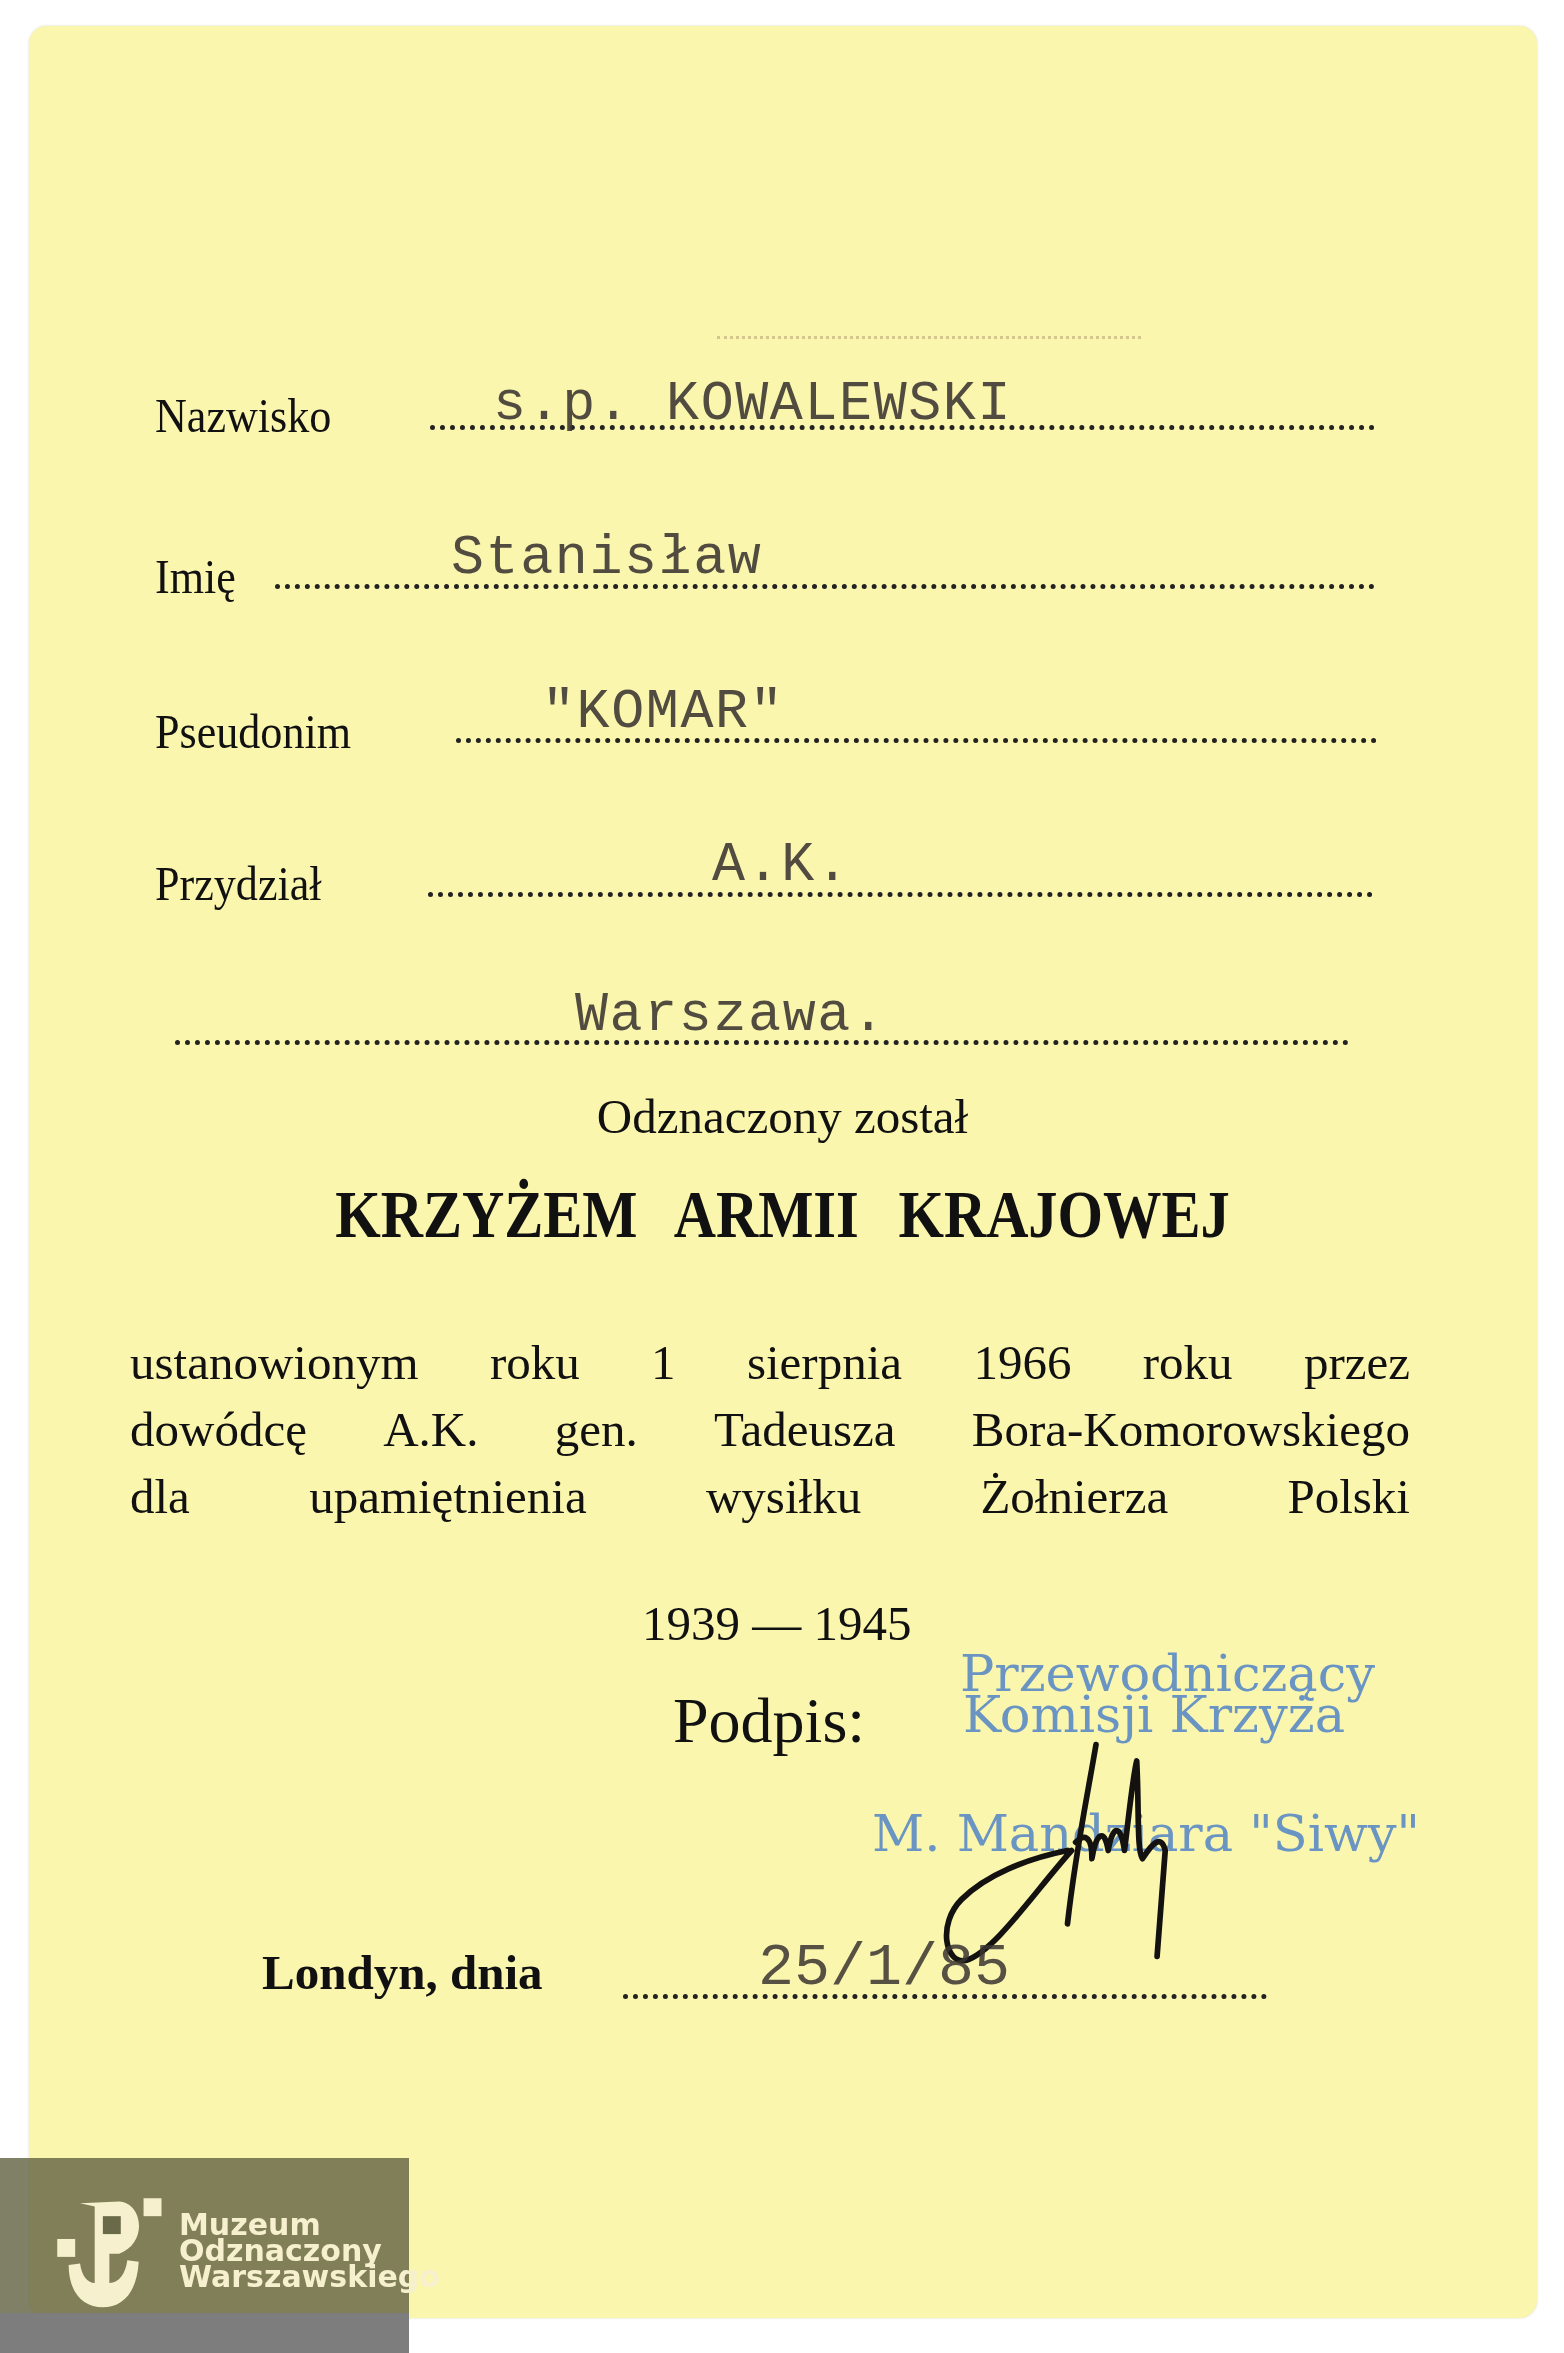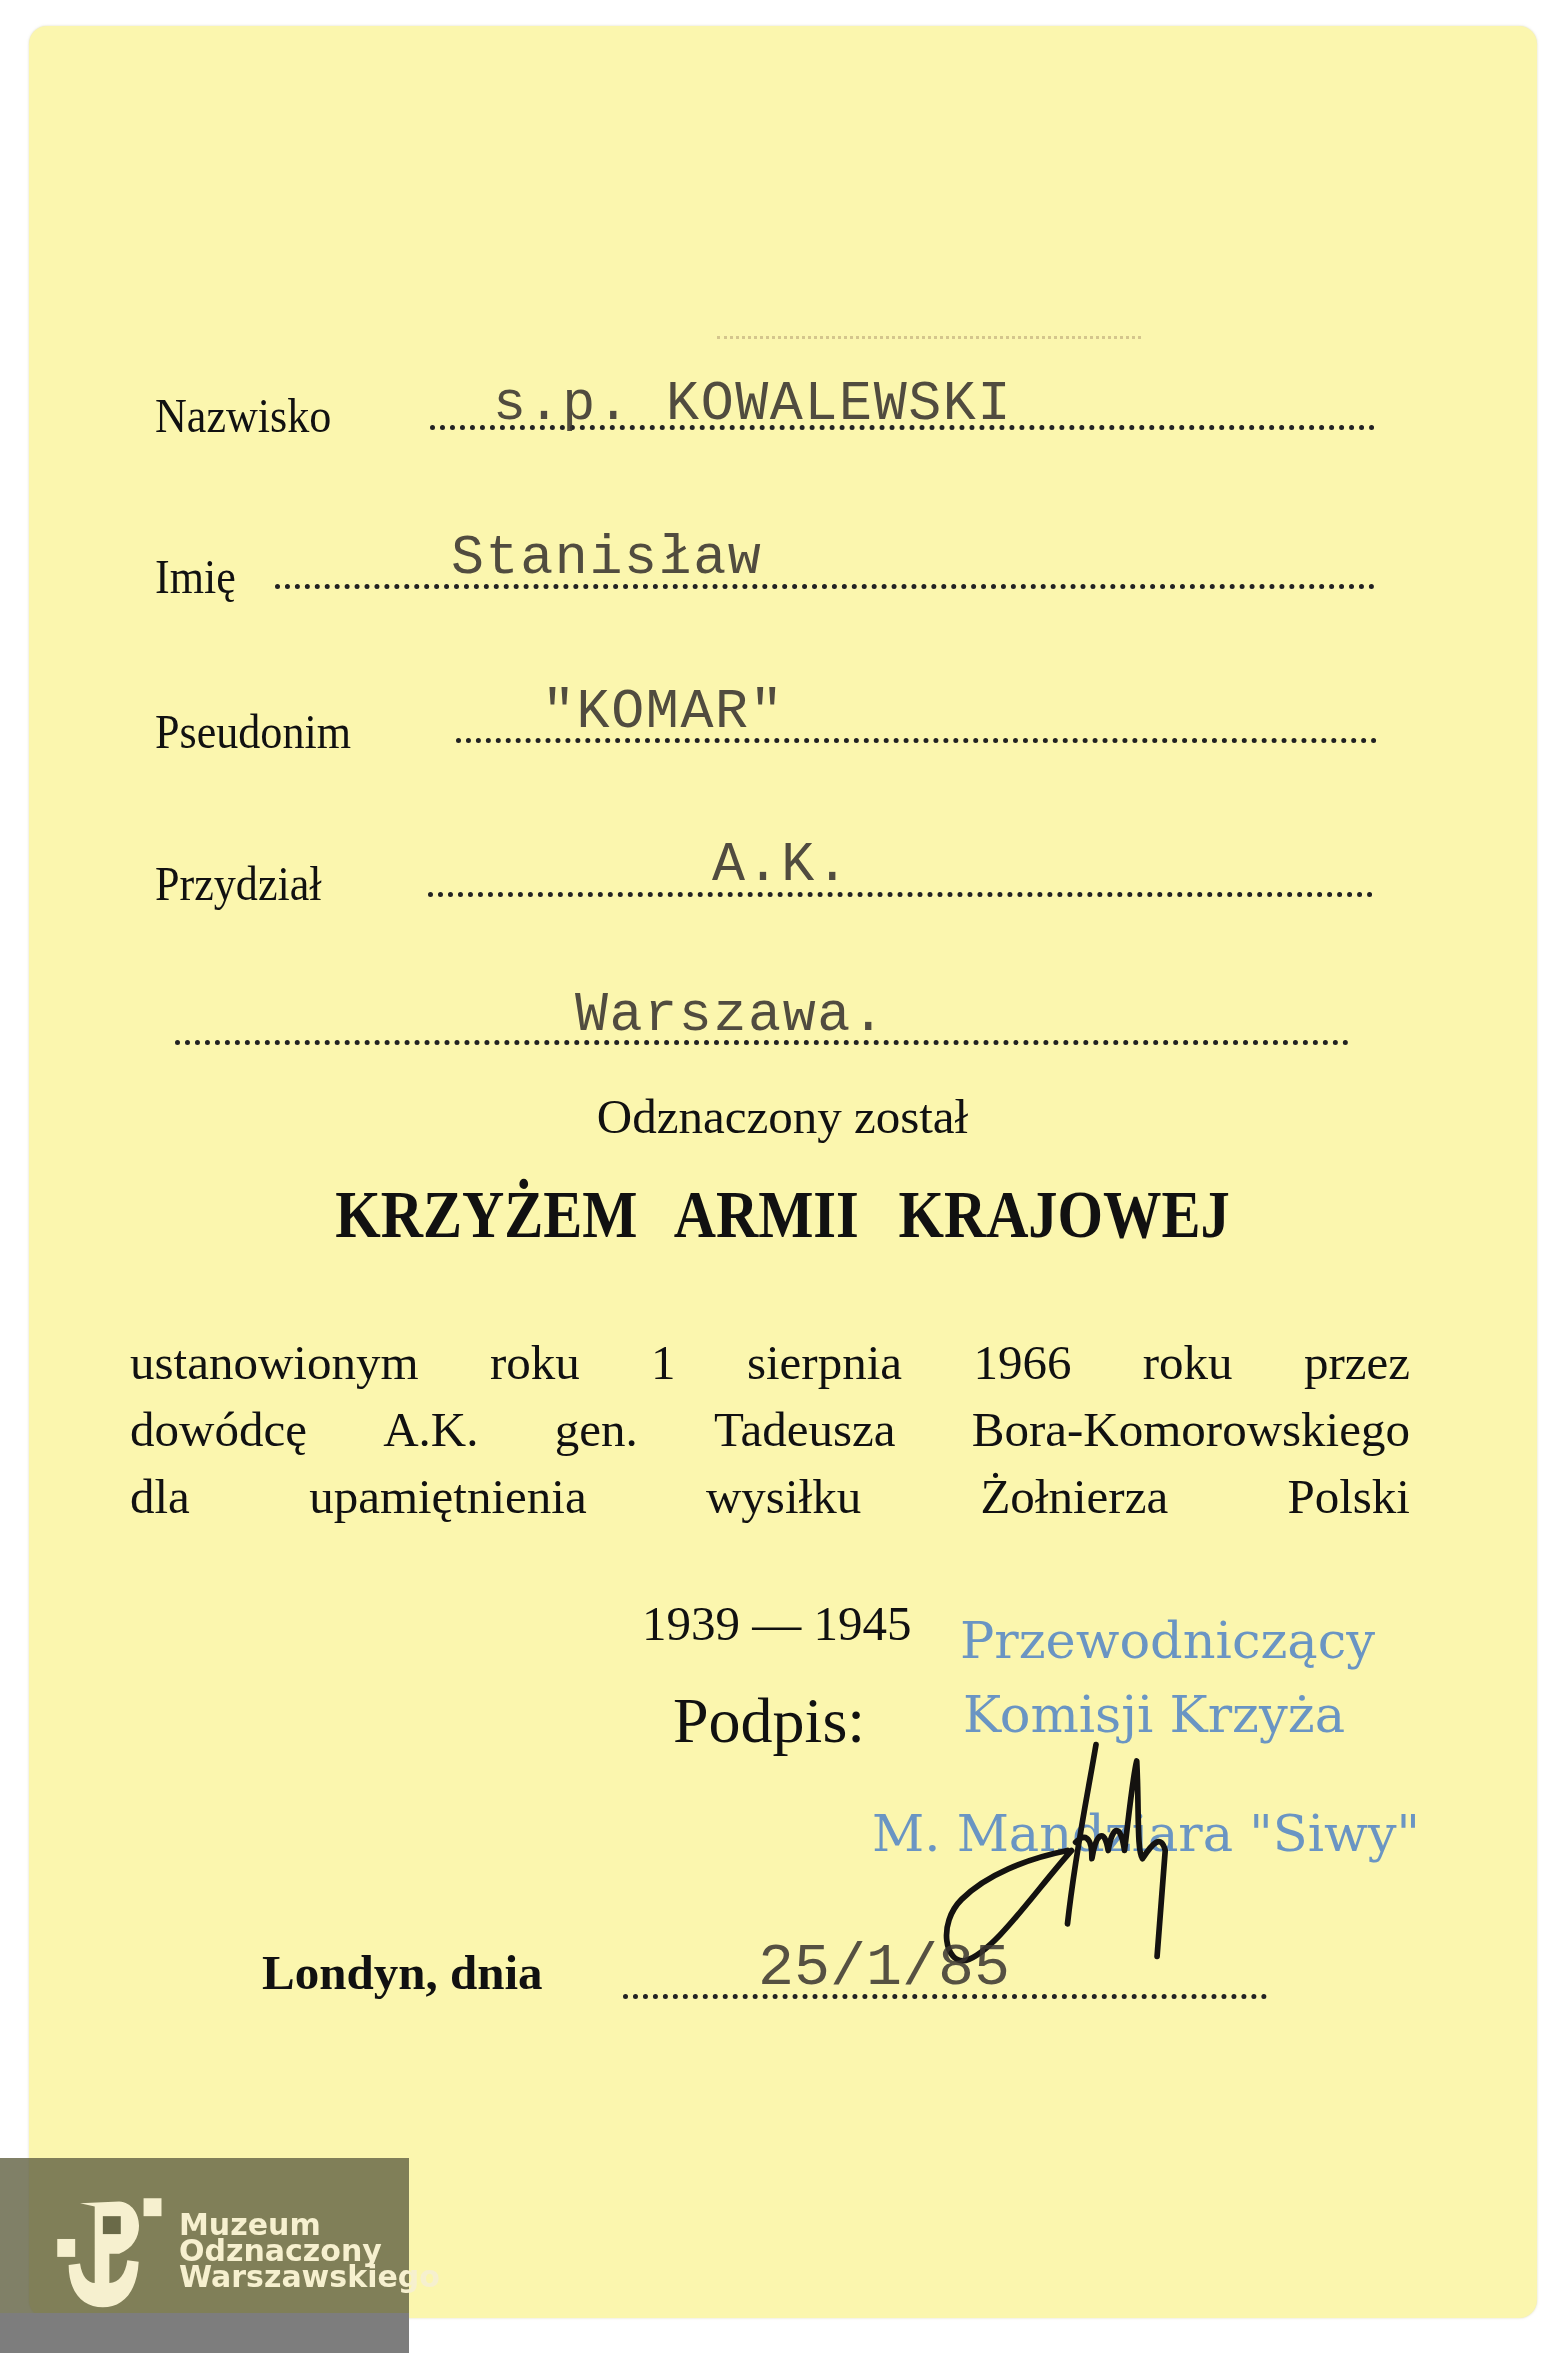--- a/index.html
+++ b/index.html
@@ -126,21 +126,21 @@
   <div class="justify">
     <span>dla</span>
     <span>upamiętnienia</span>
     <span>wysiłku</span>
     <span>Żołnierza</span>
     <span>Polski</span>
   </div>
 </div>
 <div style="position:absolute; left:642px; top:1599px; font-size:49px; line-height:1;">1939 — 1945</div>
 
-<div class="stamp" style="left:960px; top:1615px;">Przewodniczący</div>
+<div class="stamp" style="left:960px; top:1648px;">Przewodniczący</div>
 <div class="stamp" style="left:963px; top:1689px;">Komisji Krzyża</div>
 <div class="stamp" style="left:872px; top:1808px;">M. Mandziara "Siwy"</div>
 
 <div style="position:absolute; left:673px; top:1689px; font-size:64px; line-height:1;">Podpis:</div>
 
 <svg class="signature" viewBox="0 0 480 300">
   <path d="M205 20 C195 80 180 150 170 240 M170 150 C120 160 70 180 40 210 C10 240 20 290 45 285 C80 275 130 200 175 150
            M180 140 C190 130 200 130 200 160 C205 130 215 120 220 150 C225 120 235 115 240 150 C245 110 250 60 255 40
            C258 100 255 150 262 160 C275 140 285 130 290 150 L280 280" fill="none" stroke="#141210" stroke-width="7" stroke-linecap="round" stroke-linejoin="round"></path>
 </svg>

